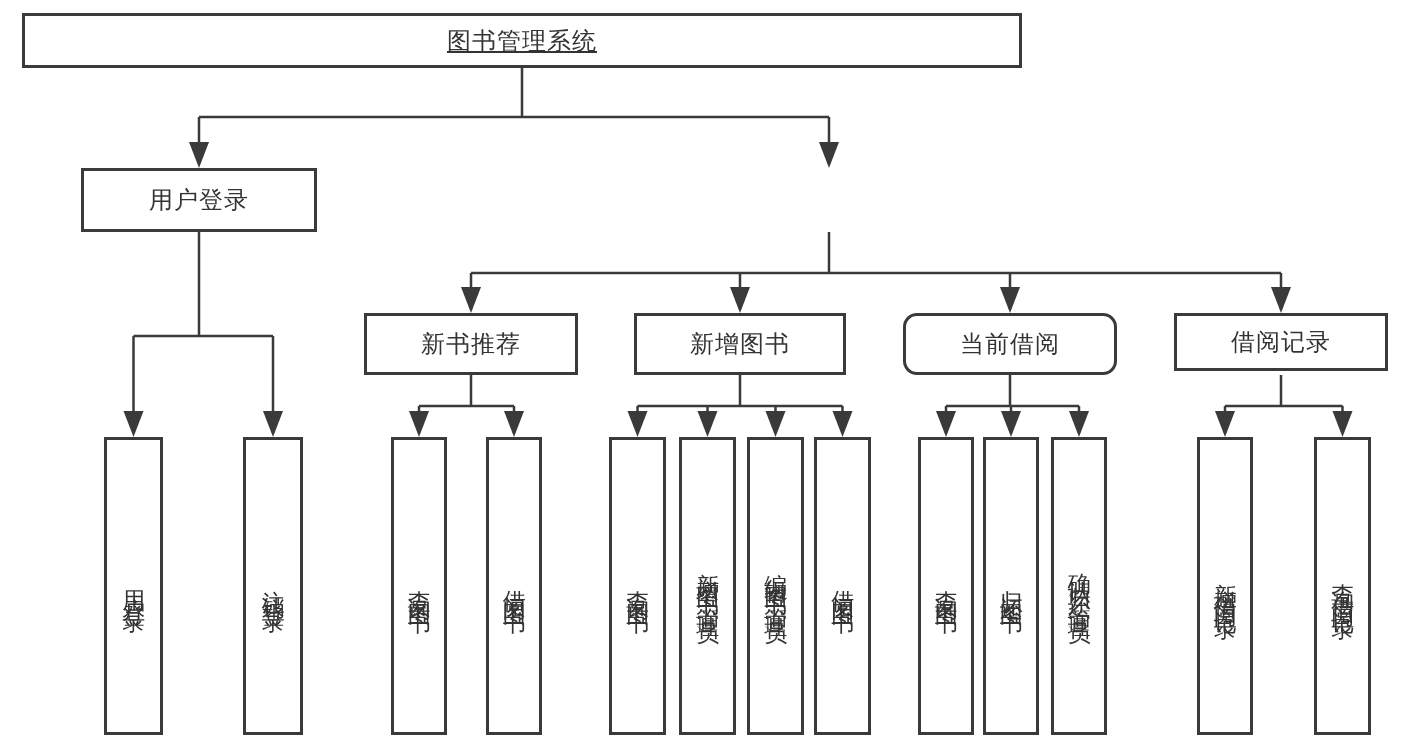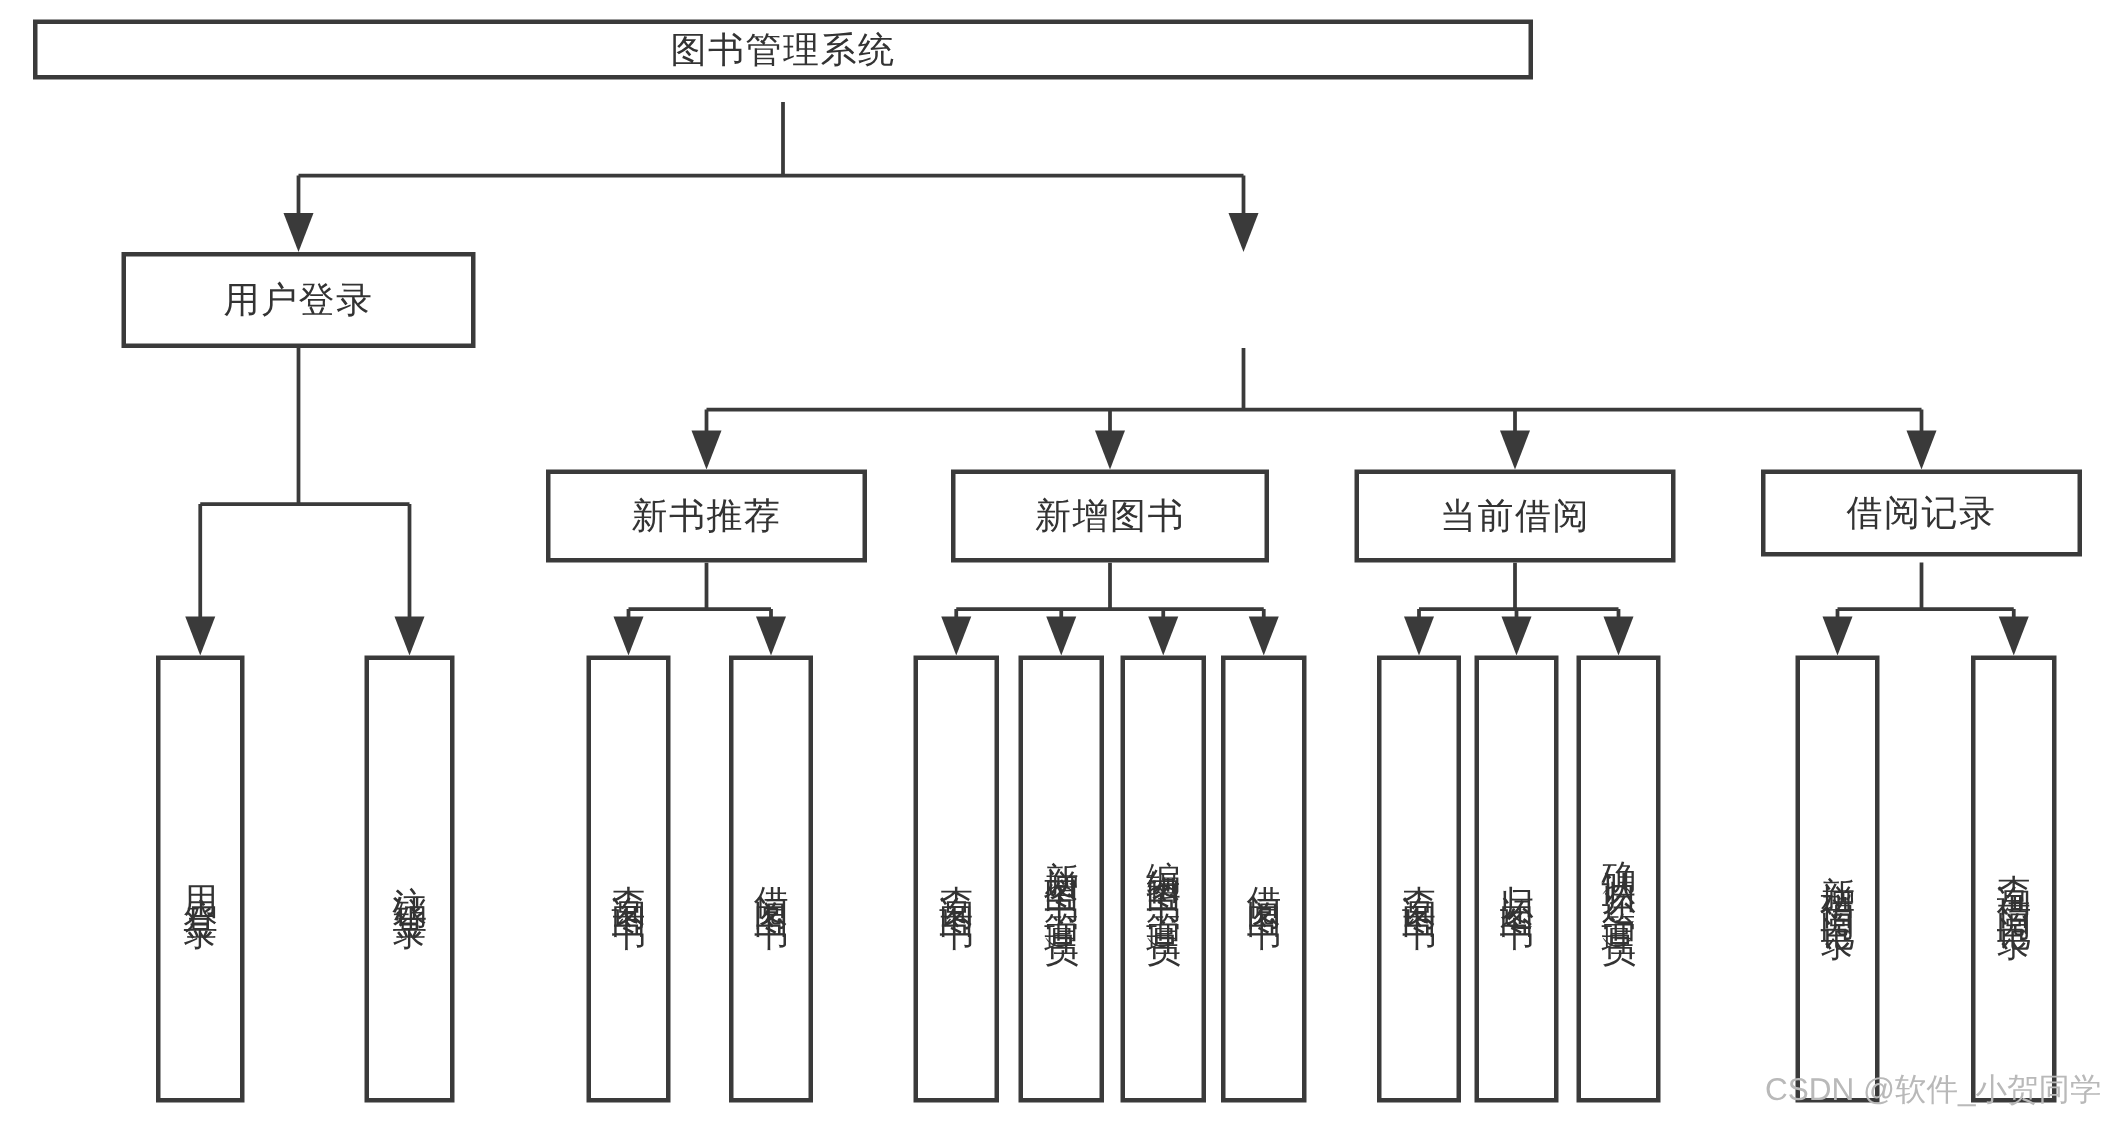--- a/index.html
+++ b/index.html
@@ -87,27 +87,27 @@
         <polygon points="765.5,411 785.5,411 775.5,437"></polygon>
         <polygon points="832.5,411 852.5,411 842.5,437"></polygon>
         <polygon points="936,411 956,411 946,437"></polygon>
         <polygon points="1001,411 1021,411 1011,437"></polygon>
         <polygon points="1069,411 1089,411 1079,437"></polygon>
         <polygon points="1215,411 1235,411 1225,437"></polygon>
         <polygon points="1332.5,411 1352.5,411 1342.5,437"></polygon>
       </g>
   </svg>
 
-  <div class="box h-label" style="left:22px;top:13px;width:1000px;height:40px;">图书管理系统</div>
+  <div class="box h-label" style="left:22px;top:13px;width:1000px;height:55px;text-decoration:underline;">图书管理系统</div>
 
   <div class="box h-label" style="left:81px;top:168px;width:236px;height:64px;">用户登录</div>
 
   <div class="box h-label" style="left:364px;top:313px;width:214px;height:62px;">新书推荐</div>
   <div class="box h-label" style="left:634px;top:313px;width:212px;height:62px;">新增图书</div>
-  <div class="box h-label" style="left:903px;top:313px;width:214px;height:62px;">当前借阅</div>
+  <div class="box h-label" style="left:903px;top:313px;width:214px;height:62px;border-radius:14px;">当前借阅</div>
   <div class="box h-label" style="left:1174px;top:313px;width:214px;height:58px;">借阅记录</div>
 
   <div class="box" style="left:104px;top:437px;width:59px;height:298px;">
     <span class="v-label">用户登录</span>
   </div>
   <div class="box" style="left:243px;top:437px;width:60px;height:298px;">
     <span class="v-label">注销登录</span>
   </div>
 
   <div class="box" style="left:391px;top:437px;width:56px;height:298px;">
@@ -140,15 +140,14 @@
     <span class="v-label">确认归还（管理员）</span>
   </div>
 
   <div class="box" style="left:1197px;top:437px;width:56px;height:298px;">
     <span class="v-label">新增借阅记录</span>
   </div>
   <div class="box" style="left:1314px;top:437px;width:57px;height:298px;">
     <span class="v-label">查询借阅记录</span>
   </div>
 
-  <div class="watermark">CSDN @软件_小贺同学</div>
 
 </div>
 
 </body></html>

